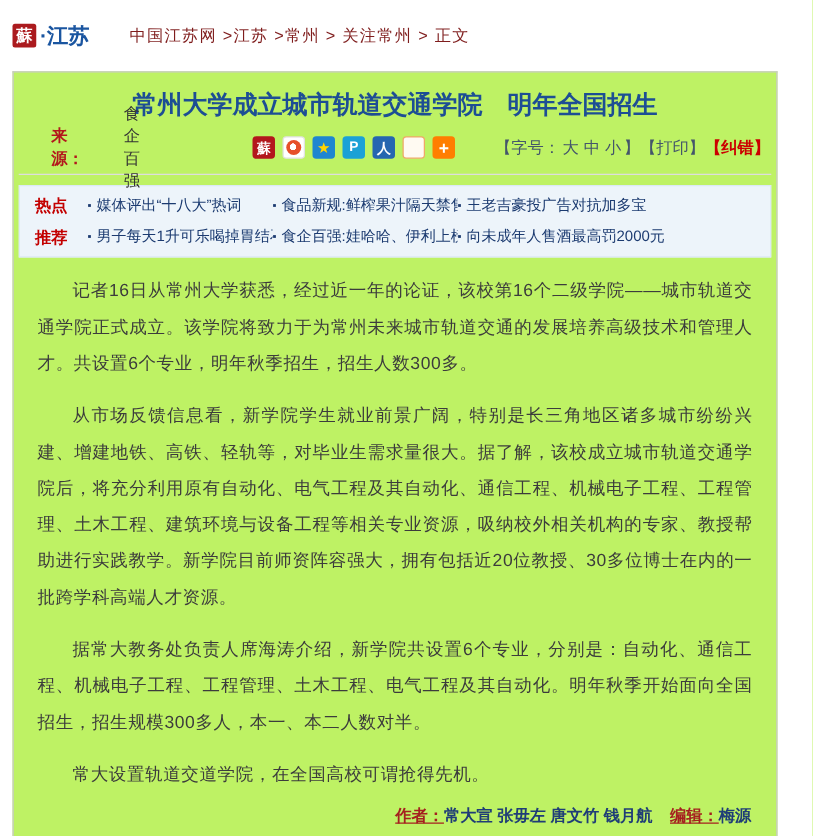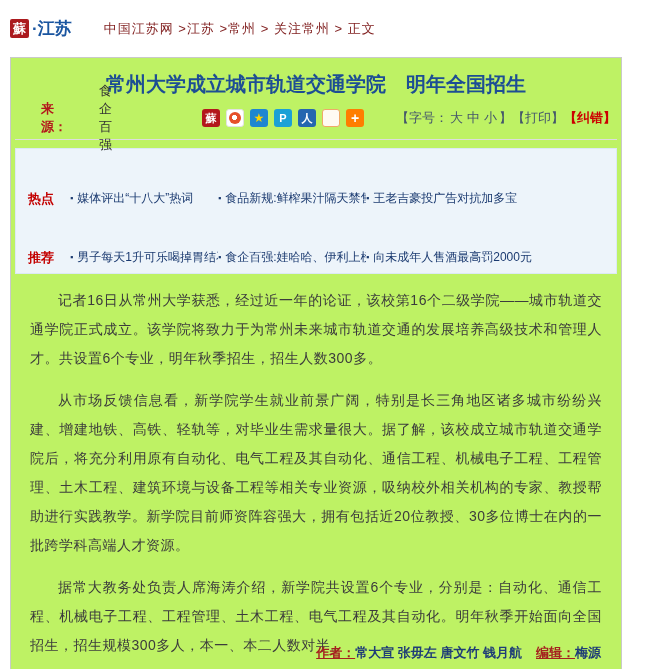--- a/index.html
+++ b/index.html
@@ -33,21 +33,21 @@
   .ic-rr{background:#2566b0;}
   .ic-cp{background:#fffaf2;border:1px solid #f0a868;}
   .ic-more{background:#ff7e00;font-size:14px;}
   .controls{margin-left:auto;font-size:13px;color:#44566b;display:flex;align-items:center;white-space:nowrap;}
   .controls .sz{cursor:pointer;margin:0 2px;}
   .ctl{cursor:pointer;}
   .corr{color:#c00;font-weight:bold;cursor:pointer;}
   .sep{border:none;border-top:1px solid #ddd;margin:9px 4px 0;height:0;}
   
   .hotbox{margin:8px 4px 0;background:#edf4fa;border:1px solid #dce9f5;padding:3px 0;}
-  .hotrow{display:flex;align-items:center;height:25px;font-size:12px;margin-top:34px;}
+  .hotrow{display:flex;align-items:center;height:25px;font-size:12px;}
   .hotlabel{color:#c30000;font-weight:bold;font-size:13px;margin-left:12px;width:42px;flex:0 0 auto;}
   .hotitem{width:148px;color:#1b3a70;white-space:nowrap;overflow:hidden;cursor:pointer;flex:0 0 auto;}
   .hotitem.last{width:auto;flex:1 1 auto;}
   .bullet{color:#1b3a70;font-size:9px;margin-right:4px;vertical-align:1px;}
   
   .article{padding:12px 19px 0;}
   .article p{margin:0 0 13px;font-size:14px;line-height:29px;color:#3c3c3c;text-indent:2em;
     text-align:justify;letter-spacing:0.5px;}
   
   .footer{position:absolute;right:20px;bottom:7px;font-size:13px;font-weight:bold;white-space:nowrap;}

